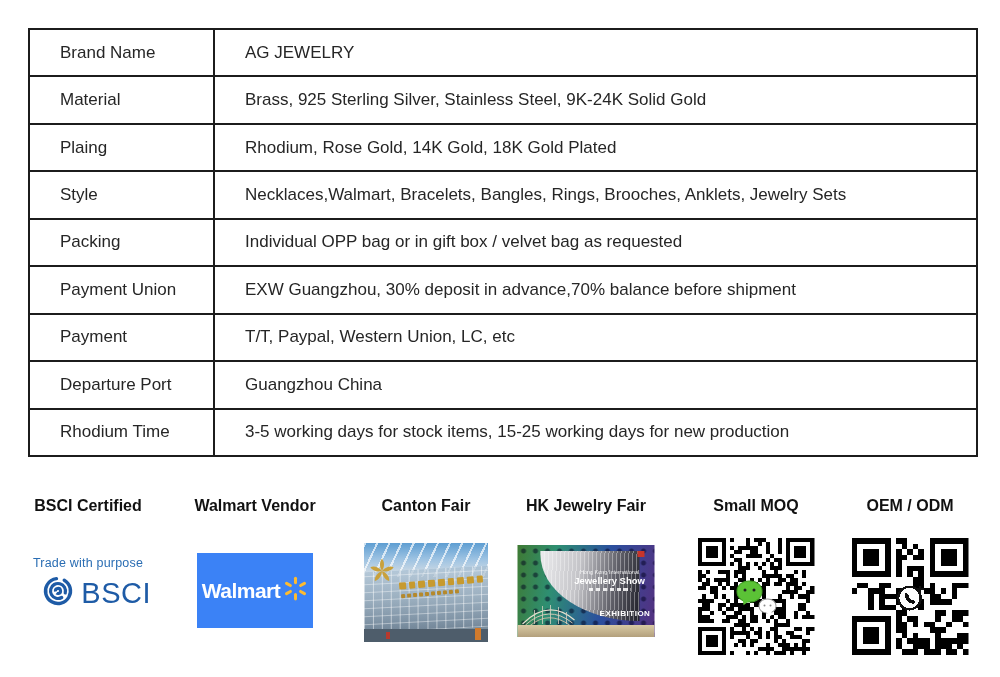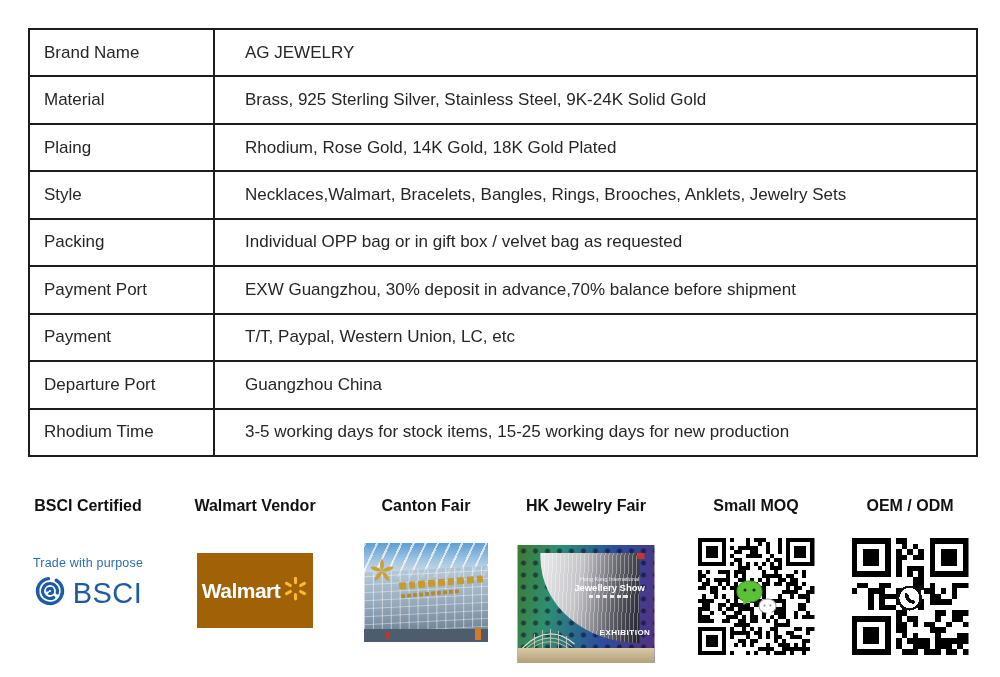--- a/index.html
+++ b/index.html
@@ -4,37 +4,37 @@
 <style>
   * { margin:0; padding:0; box-sizing:border-box; }
   body { background:#ffffff; font-family:"Liberation Sans", sans-serif; }
   .page { position:relative; width:1000px; height:677px; background:#ffffff; overflow:hidden; }
 
   
   table.spec { position:absolute; left:28px; top:28px; width:950px; height:429px;
     border-collapse:collapse; table-layout:fixed; }
   table.spec td { border:2px solid #1c1c1c; font-size:17px; color:#262626;
     vertical-align:middle; white-space:nowrap; overflow:hidden; }
-  table.spec td.lbl { padding-left:14px; width:185px; }
+  table.spec td.lbl { padding-left:30px; width:185px; }
   table.spec td.val { padding-left:30px; }
 
   
   .badge { position:absolute; top:497px; height:165px; text-align:center; }
   .badge-label { font-size:16px; font-weight:bold; color:#111; white-space:nowrap; }
   .graphic { position:absolute; left:50%; transform:translateX(-50%); }
 
   
   .amfori { top:49px; width:126px; color:#1e5ba6; }
   .am-word { font-size:35px; font-weight:bold; letter-spacing:-1px; line-height:1; }
   .am-tag { font-size:12.5px; margin-top:10px; letter-spacing:0.2px; color:#2a6db3; }
-  .am-row { display:flex; align-items:center; justify-content:center; gap:7px; margin-top:5px; }
+  .am-row { display:flex; align-items:center; justify-content:flex-end; gap:7px; margin-top:5px; }
   .am-bsci { font-size:29px; letter-spacing:0.5px; line-height:1; }
 
   
-  .walmart { top:56px; width:116px; height:75px; background:#a16207; display:flex;
+  .walmart { top:56px; width:116px; height:75px; background:#3b82f6; display:flex;
     align-items:center; justify-content:center; gap:3px; }
   .wm-text { color:#fff; font-size:21px; font-weight:bold; letter-spacing:-0.5px; }
 
   
   .canton { top:46px; width:124px; height:99px; position:absolute; overflow:hidden;
     background:linear-gradient(180deg,#5e9ed2 0%,#9cc2e2 16%,#ccd9e4 30%,#b4c4d0 55%,#8da0af 78%,#5d6f7e 100%); }
   .cf-truss { position:absolute; left:0; top:0; width:100%; height:34%;
     background:repeating-linear-gradient(115deg, rgba(255,255,255,0.85) 0 2px, transparent 2px 11px); opacity:.8; }
   .cf-glass { position:absolute; left:0; top:26%; width:100%; height:62%; transform:skewY(-3deg);
     background-image:repeating-linear-gradient(90deg, rgba(255,255,255,0.5) 0 1px, transparent 1px 9px),
@@ -43,21 +43,21 @@
   .cf-goldrow { position:absolute; left:28%; top:36%; width:68%; display:flex; gap:3px; transform:rotate(-5deg); }
   .cf-goldrow i { display:block; width:7px; height:7px; background:#c79a2e; border-radius:1px; }
   .cf-goldrow2 { position:absolute; left:30%; top:48%; width:60%; display:flex; gap:2px; transform:rotate(-5deg); }
   .cf-goldrow2 i { display:block; width:4px; height:4px; background:#b5892c; border-radius:1px; }
   .cf-bottom { position:absolute; left:0; bottom:0; width:100%; height:13%; background:#4e5d6b; }
   .cf-p1 { position:absolute; left:18%; bottom:3%; width:4px; height:7px; background:#b83a2e; }
   .cf-p2 { position:absolute; right:6%; bottom:2%; width:6px; height:12px; background:#d07a2c; }
   .cf-flower { position:absolute; left:3px; top:13px; }
 
   
-  .hk { top:48px; width:137px; height:118px; position:absolute; overflow:hidden;
+  .hk { top:48px; width:137px; height:92px; position:absolute; overflow:hidden;
     background:linear-gradient(100deg,#3f7a33 0%,#2e8f72 26%,#2b4f9e 62%,#55307f 100%); }
   .hk-pattern { position:absolute; inset:0;
     background-image:radial-gradient(circle, rgba(0,0,30,0.5) 2px, transparent 3px);
     background-size:12px 12px; }
   .hk-curtain { position:absolute; left:17%; top:7%; width:72%; height:76%;
     background:linear-gradient(100deg,#ececee 0%,#c4c4c8 38%,#5f5f68 72%,#1f2029 100%);
     border-bottom-left-radius:100% 95%;
     background-blend-mode:normal; }
   .hk-curtain::after { content:""; position:absolute; inset:0;
     background:repeating-linear-gradient(93deg, rgba(255,255,255,0.35) 0 1px, transparent 1px 4px);
@@ -121,21 +121,21 @@
         </tr>
       <tr>
           <td class="lbl">Style</td>
           <td class="val">Necklaces,Walmart, Bracelets, Bangles, Rings, Brooches, Anklets, Jewelry Sets</td>
         </tr>
       <tr>
           <td class="lbl">Packing</td>
           <td class="val">Individual OPP bag or in gift box / velvet bag as requested</td>
         </tr>
       <tr>
-          <td class="lbl">Payment Port</td>
+          <td class="lbl">Payment Union</td>
           <td class="val">EXW Guangzhou, 30% deposit in advance,70% balance before shipment</td>
         </tr>
       <tr>
           <td class="lbl">Payment</td>
           <td class="val">T/T, Paypal, Western Union, LC, etc</td>
         </tr>
       <tr>
           <td class="lbl">Departure Port</td>
           <td class="val">Guangzhou China</td>
         </tr>

